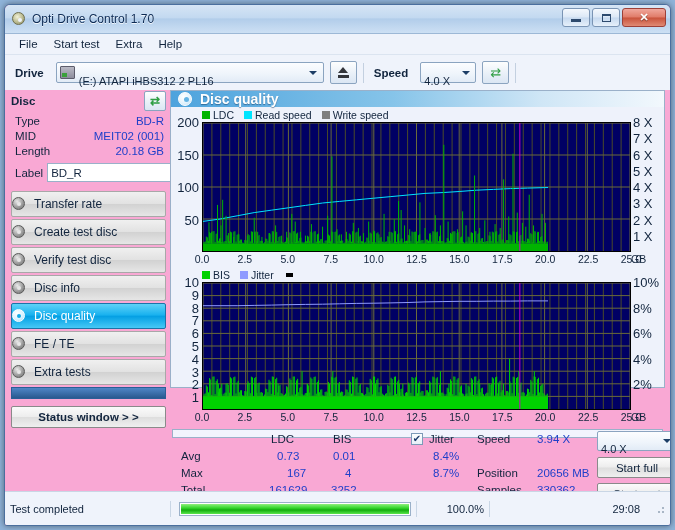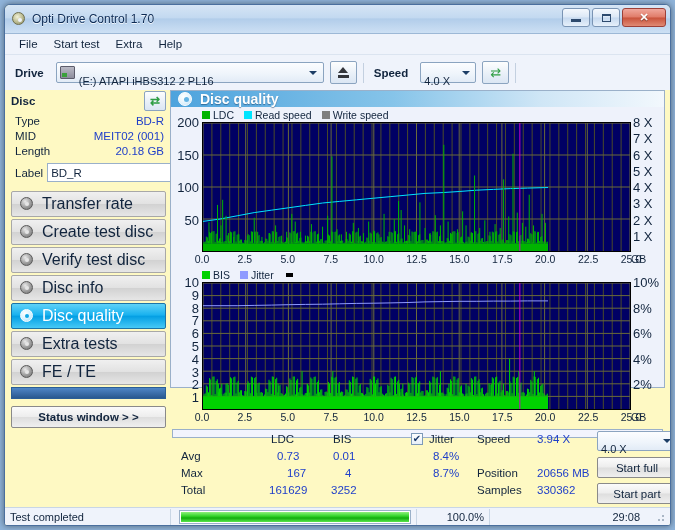--- a/index.html
+++ b/index.html
@@ -6,21 +6,21 @@
   body {
     width: 675px; height: 530px;
     font-family: "Liberation Sans", sans-serif;
     font-size: 11px;
     background: #8fb3d9;
     overflow: hidden;
   }
   .window {
     position: absolute; left: 4px; top: 4px;
     width: 667px; height: 522px;
-    background: #fef9c3;
+    background: #f9a8d4;
     border: 1px solid #4a6f9e;
     border-radius: 6px 6px 3px 3px;
     box-shadow: 0 0 6px rgba(0,0,0,0.45);
     overflow: hidden;
   }
   
   .titlebar {
     height: 29px;
     background: linear-gradient(to bottom,#d6e5f5 0%,#c3d9f0 45%,#b2cdea 50%,#cde0f4 100%);
     border-bottom: 1px solid #9db8d6;
@@ -156,22 +156,22 @@
     width:15px;height:15px;border-radius:50%;
     background: radial-gradient(circle at 38% 32%, #f6f6c9, #c9c98a 55%, #9a9a62);
     border:1px solid #76764f; position:relative;
   }
   .disc-ico-btn .d:after{content:'';position:absolute;left:5px;top:5px;width:5px;height:5px;border-radius:50%;background:#eff3fb;}
   .navlist { margin-top: 4px; }
   .navbtn {
     height: 26px; margin-bottom: 2px;
     border: 1px solid #a8a8a8; border-radius: 2px;
     background: linear-gradient(to bottom,#f0f0f0 0%,#e2e2e2 48%,#d2d2d2 52%,#e6e6e6 100%);
-    display:flex; align-items:center; padding-left:8px; gap:8px;
-    font-size:16px; color:#11243d;
+    display:flex; align-items:center; gap:8px;
+    font-size:12px; color:#11243d;
   }
   .navbtn.active {
     border-color:#1b74a8;
     background: linear-gradient(to bottom,#5fd2f7 0%,#1ab2ef 45%,#05a0e4 52%,#46c9f6 100%);
     color:#fff;
   }
   .nav-ico { width:14px;height:14px;flex:none;position:relative;}
   .nav-ico .d {
     position:absolute;left:0;top:0;width:13px;height:13px;border-radius:50%;
     background: radial-gradient(circle at 38% 32%, #e9e9e9, #9d9d9d 55%, #6f6f6f);
@@ -248,21 +248,21 @@
   }
   .sbtn {
     position:absolute;width:80px;height:21px;
     border:1px solid #8a8a8a;border-radius:2px;
     background: linear-gradient(to bottom,#fbfbfb 0%,#ededed 48%,#dedede 52%,#efefef 100%);
     display:flex;align-items:center;justify-content:center;font-size:11.5px;color:#11243d;
   }
   .scombo { position:absolute; width:80px; height:20px; }
   
   .statusbar {
-    position:absolute;left:0;bottom:0;width:100%;height:18px;
+    position:absolute;left:0;bottom:0;width:100%;height:34px;
     background:#eff3fb;border-top:1px solid #c9d6e5;
     display:flex;align-items:center;
   }
   .sb-cell { height:17px;display:flex;align-items:center;padding:0 5px;font-size:11px;color:#11243d;}
   .sb-sep { width:1px;height:16px;background:#c9d6e5;}
   .progress-outer {
     width:232px;height:14px;border:1px solid #9ab0c9;background:#fff;padding:1px;
   }
   .progress-inner {
     height:100%;
@@ -389,27 +389,27 @@
         <div class="navbtn active">
           <span class="nav-ico">
               <span class="d"></span>
             </span>
           <span>Disc quality</span>
         </div>
         <div class="navbtn">
           <span class="nav-ico">
               <span class="d"></span>
             </span>
-          <span>Extra tests</span>
+          <span>FE / TE</span>
         </div>
         <div class="navbtn">
           <span class="nav-ico">
               <span class="d"></span>
             </span>
-          <span>FE / TE</span>
+          <span>Extra tests</span>
         </div>
         <div class="blue-bar"></div>
         <div class="status-win-btn">Status window &gt; &gt;</div>
       </div>
     </div>
 
     <div class="main">
       <div class="main-hdr">
         <span class="hicon">
             <span class="d"></span>

